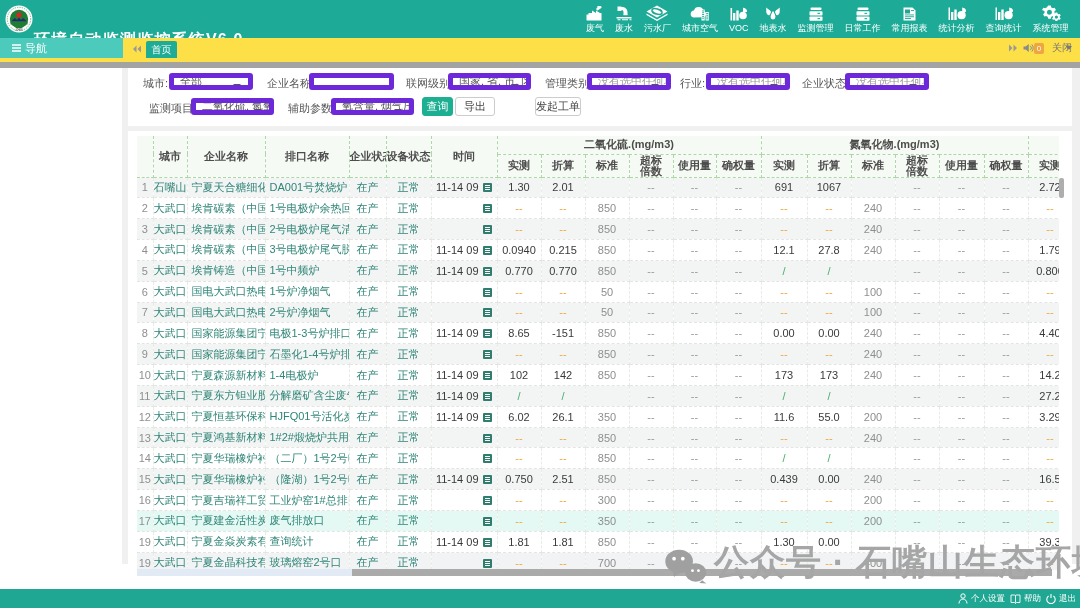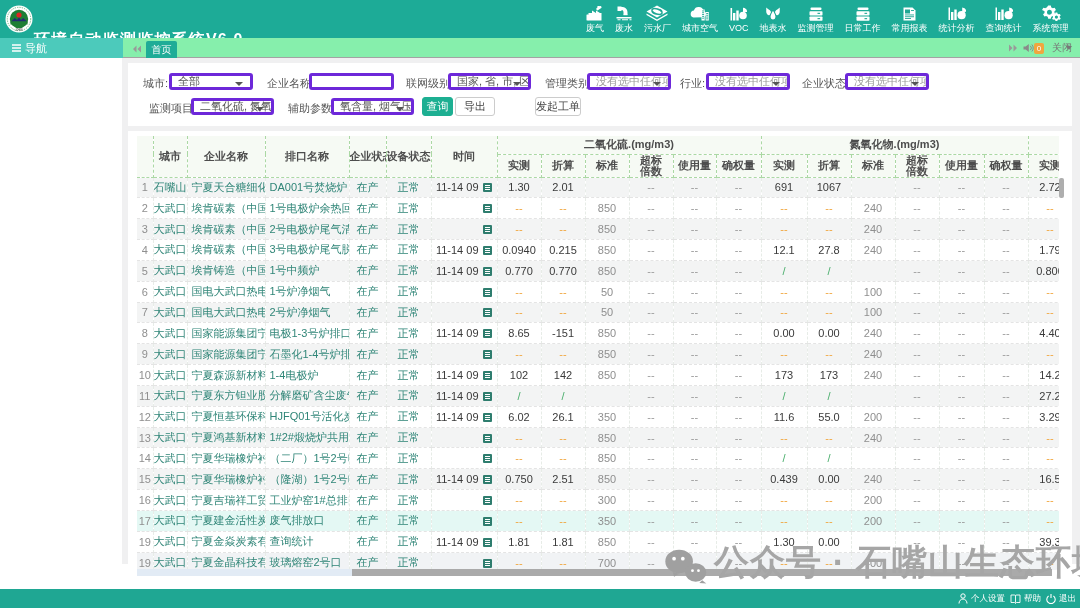--- a/index.html
+++ b/index.html
@@ -6,32 +6,32 @@
 html,body{width:1080px;height:608px;overflow:hidden;background:#fff;
   font-family:"Liberation Sans",sans-serif;}
 .abs{position:absolute;}
 #hdr{position:absolute;left:0;top:0;width:1080px;height:38px;background:#1dab97;}
 #title{position:absolute;left:34px;top:0;height:24px;line-height:38px;color:#fff;
   font-size:16px;font-weight:bold;letter-spacing:1.2px;margin-top:21px;}
 #menu{position:absolute;right:6px;top:6px;display:flex;align-items:flex-start;}
 .mi{display:flex;flex-direction:column;align-items:center;padding:0 5.5px;color:#fff;}
 .mi .ic{height:15px;display:flex;align-items:flex-end;justify-content:center;}
 .mi .lb{font-size:9px;line-height:10px;margin-top:2px;white-space:nowrap;}
-#subnav{position:absolute;left:0;top:38px;width:1080px;height:20px;background:#86efac;
-  border-bottom:1px solid #a3a3a3;}
+#subnav{position:absolute;left:0;top:38px;width:1080px;height:30px;background:#fde047;
+  border-bottom:6px solid #a3a3a3;}
 #navhead{position:absolute;left:0;top:38px;width:123px;height:20px;background:#4ccabb;
   color:#fff;font-size:11px;line-height:20px;}
 #navhead span{margin-left:12px;}
 #tab{position:absolute;left:146px;top:3px;width:31px;height:17px;background:#1fac97;
   color:#fff;font-size:10px;text-align:center;line-height:17px;border-radius:2px 2px 0 0;}
 #gray{position:absolute;left:122px;top:58px;width:958px;height:506px;background:#f0f0f1;}
 #fpanel{position:absolute;left:128px;top:63px;width:944px;height:63px;background:#fff;}
 #tpanel{position:absolute;left:128px;top:131px;width:944px;height:452px;background:#fff;}
 .lab{color:#555;font-size:11px;}
-.sel{position:absolute;height:17px;border:3px solid #6d28d9;border-radius:3px;background:#fff;
+.sel{position:absolute;height:17px;border:5px solid #6d28d9;border-radius:3px;background:#fff;
   font-size:11px;color:#555;display:flex;align-items:center;padding:0 14px 0 6px;white-space:nowrap;overflow:hidden;}
 .sel .cv{position:absolute;right:7px;top:6px;width:0;height:0;border-left:4px solid transparent;
   border-right:4px solid transparent;border-top:4px solid #555;}
 .sel.gr{color:#999;}
 .btn{position:absolute;height:19px;border:1px solid #ccc;border-radius:3px;background:#fff;
   font-size:11px;color:#444;text-align:center;}
 .btn.green{background:#1daf92;border-color:#1daf92;color:#fff;}
 #tbl{position:absolute;left:137px;top:136px;width:922px;height:434px;overflow:hidden;font-size:11px;}
 table{border-collapse:collapse;table-layout:fixed;width:935px;}
 th,td{overflow:hidden;white-space:nowrap;padding:0;font-weight:normal;}

